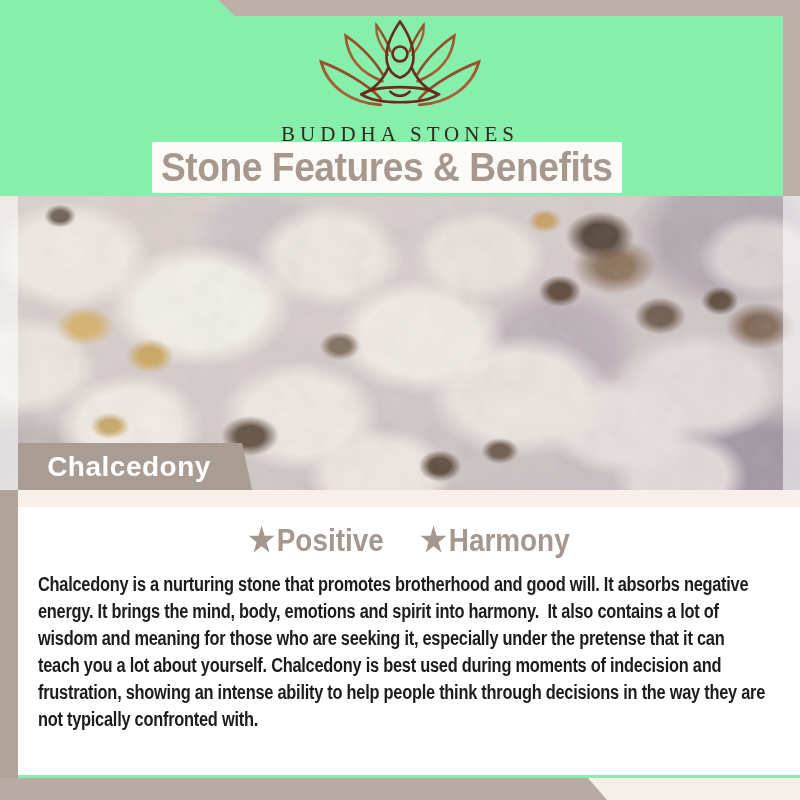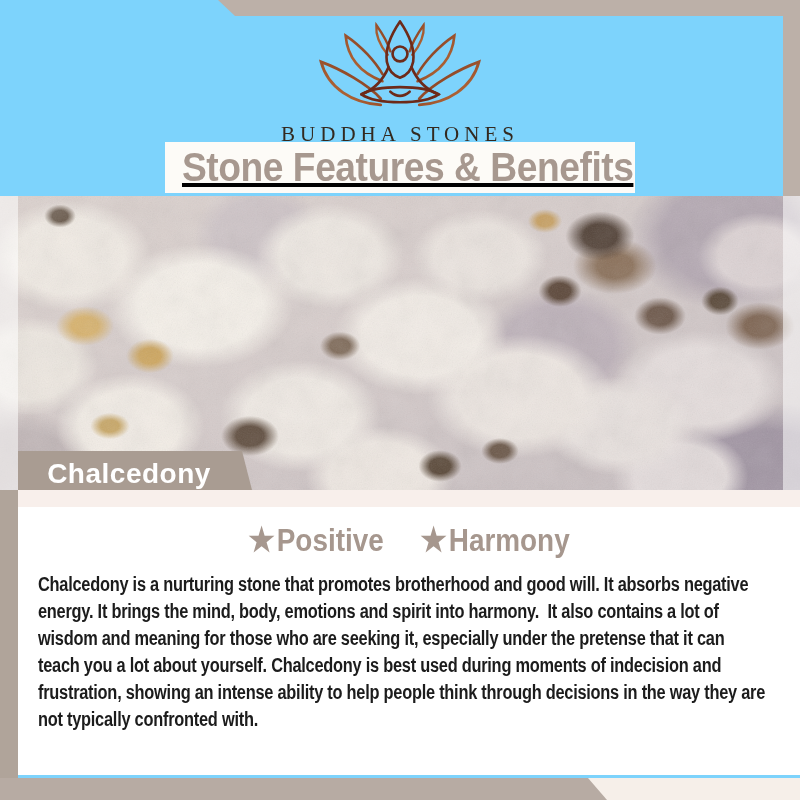--- a/index.html
+++ b/index.html
@@ -1,39 +1,39 @@
 <!DOCTYPE html>
 <html><head>
 <meta charset="utf-8">
 <style>
   * { margin:0; padding:0; box-sizing:border-box; }
   html,body { background:#ffffff; font-family:"Liberation Sans", sans-serif; }
   .poster{ position:relative; width:800px; height:800px; overflow:hidden;
-           background:#7dd3fc; }
+           background:#86efac; }
 
   
   .strip{ position:absolute; }
   .strip.top{ left:218px; top:0; width:582px; height:16px; background:#bcb0a8;
               clip-path:polygon(0 0,100% 0,100% 100%,17px 100%); }
   .strip.right{ right:0; top:0; width:17px; height:196px; background:#bcb0a8; }
   .strip.left{ left:0; top:490px; width:18px; height:288px; background:#b0a49a; }
   .bottom-cream{ position:absolute; left:0; top:778px; width:800px; height:22px;
                  background:#f6efe9; }
   .strip.bottom{ left:0; top:778px; width:607px; height:22px; background:#b7aba3;
                  clip-path:polygon(0 0,588px 0,607px 100%,0 100%); }
 
   
   .brand{ position:absolute; left:0; top:0; width:800px; height:143px; text-align:center; }
   .brand svg{ display:block; margin:18px auto 0; }
   .brand-name{ margin-top:4px; font-family:"Liberation Serif", serif;
                font-size:21px; letter-spacing:5px; color:#33291f; }
 
   
-  .title-box{ position:absolute; left:165px; top:142px; width:470px; height:51px;
-              background:#fdfbf7; display:flex; align-items:center; justify-content:flex-start;text-decoration:underline; }
+  .title-box{ position:absolute; left:152px; top:142px; width:470px; height:51px;
+              background:#fdfbf7; display:flex; align-items:center; justify-content:center; }
   .title-box h1{ font-size:40px; font-weight:bold; color:#a7988f; white-space:nowrap;
                  transform:scaleX(.93); letter-spacing:-0.5px; }
 
   
   .photo{ position:absolute; left:0; top:196px; width:800px; height:294px;
     background:
       radial-gradient(48px 34px at 600px 40px,  #4f3e33 0 35%, rgba(79,62,51,0) 72%),
       radial-gradient(30px 22px at 560px 95px,  #5a4537 0 35%, rgba(90,69,55,0) 72%),
       radial-gradient(36px 26px at 660px 120px, #6b5547 0 35%, rgba(107,85,71,0) 72%),
       radial-gradient(26px 20px at 720px 105px, #584636 0 35%, rgba(88,70,54,0) 72%),
@@ -66,23 +66,23 @@
       radial-gradient(150px 110px at 730px 40px,  #b4a8b2 0 45%, rgba(180,168,178,0) 68%),
       radial-gradient(120px 90px  at 560px 150px, #beb2ba 0 45%, rgba(190,178,186,0) 66%),
       radial-gradient(100px 80px  at 260px 40px,  #cfc5c8 0 45%, rgba(207,197,200,0) 66%),
       radial-gradient(130px 100px at 20px  280px, #c0b5b6 0 45%, rgba(192,181,182,0) 66%),
       linear-gradient(160deg, #ddd3cf 0%, #d6cccb 50%, #c6bcbf 100%);
   }
   .photo .noise{ position:absolute; inset:0; width:100%; height:100%; }
   .fade{ position:absolute; top:0; height:100%; background:rgba(255,255,255,.55); }
   .fade.l{ left:0; width:18px; } .fade.r{ right:0; width:17px; }
 
-  .photo-label{ position:absolute; left:18px; bottom:0; width:234px; height:39px;
+  .photo-label{ position:absolute; left:18px; bottom:0; width:234px; height:47px;
                 background:#a99c92; clip-path:polygon(0 0,224px 0,234px 100%,0 100%);
-                display:flex; align-items:flex-end; justify-content:center; padding-right:12px; }
+                display:flex; align-items:center; justify-content:center; padding-right:12px; }
   .photo-label span{ color:#ffffff; font-size:28px; font-weight:bold; letter-spacing:.5px; }
 
   .pink-strip{ position:absolute; left:18px; top:490px; width:782px; height:17px;
                background:#f8efeb; }
 
   
   .content{ position:absolute; left:18px; top:507px; width:782px; height:268px;
             background:#ffffff; }
   .benefits{ margin-top:9px; height:48px; line-height:48px; text-align:center;
              color:#a6978e; font-weight:bold; font-size:31px; transform:scaleX(.9);

